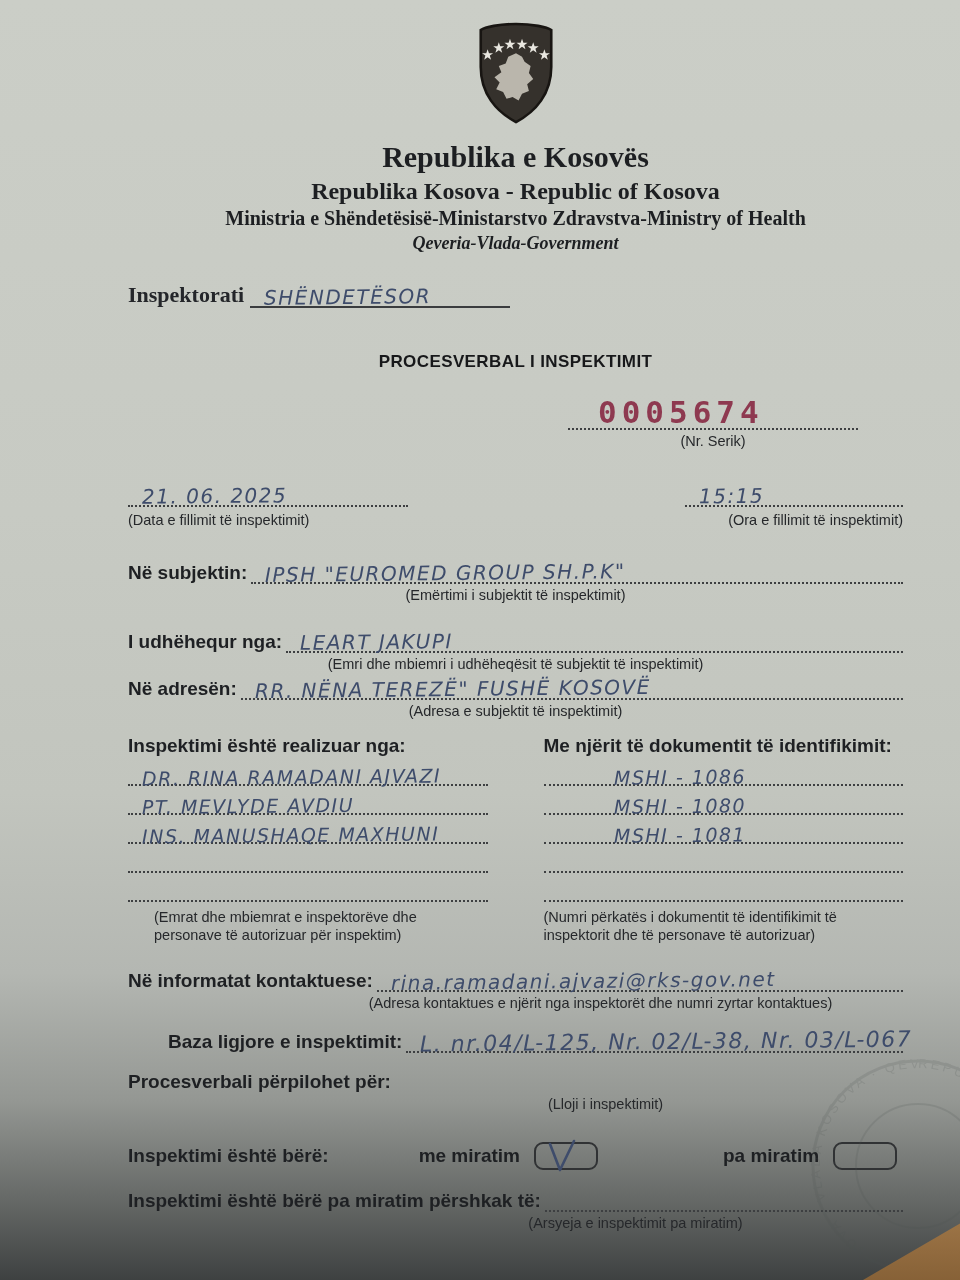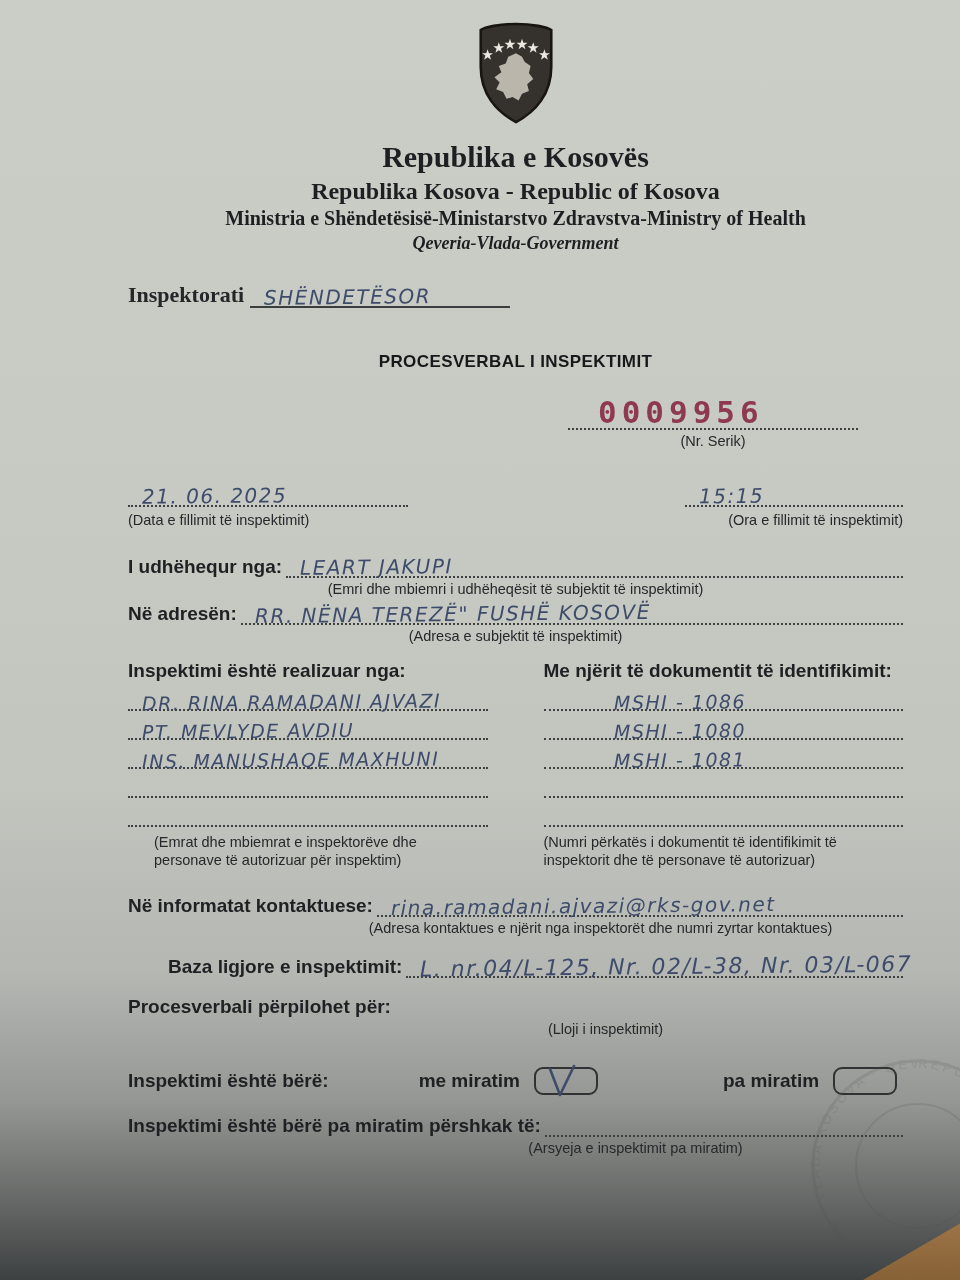--- a/index.html
+++ b/index.html
@@ -120,38 +120,45 @@
         <span class="insp-label">Inspektorati</span>
         <span class="insp-field">
           <span class="hw">SHËNDETËSOR</span>
         </span>
       </div>
 
       <div class="form-title">PROCESVERBAL I INSPEKTIMIT</div>
 
       <div class="serial-row">
         <div class="serial-line">
-          <span class="serial-num">0009956</span>
+          <span class="serial-num">0005674</span>
         </div>
       </div>
       <div class="cap center serial-cap">(Nr. Serik)</div>
 
       <div class="datetime-row">
         <div class="dt-field dt-left">
           <span class="hw">21. 06. 2025</span>
         </div>
         <div class="dt-field dt-right">
           <span class="hw">15:15</span>
         </div>
       </div>
       <div class="dt-caps">
         <div class="cap">(Data e fillimit të inspektimit)</div>
         <div class="cap">(Ora e fillimit të inspektimit)</div>
       </div>
 
+      <div class="row mt28">
+        <span class="lbl">Në subjektin:</span>
+        <span class="dotline">
+          <span class="hw">IPSH "EUROMED GROUP SH.P.K"</span>
+        </span>
+      </div>
+      <div class="cap center">(Emërtimi i subjektit të inspektimit)</div>
 
       <div class="row mt22">
         <span class="lbl">I udhëhequr nga:</span>
         <span class="dotline">
           <span class="hw">LEART JAKUPI</span>
         </span>
       </div>
       <div class="cap center">(Emri dhe mbiemri i udhëheqësit të subjektit të inspektimit)</div>
 
       <div class="row mt16">

